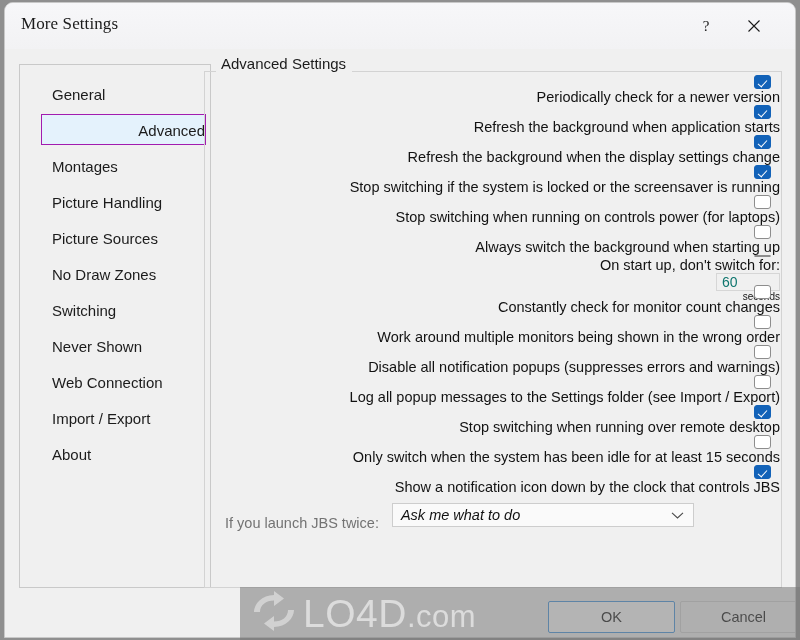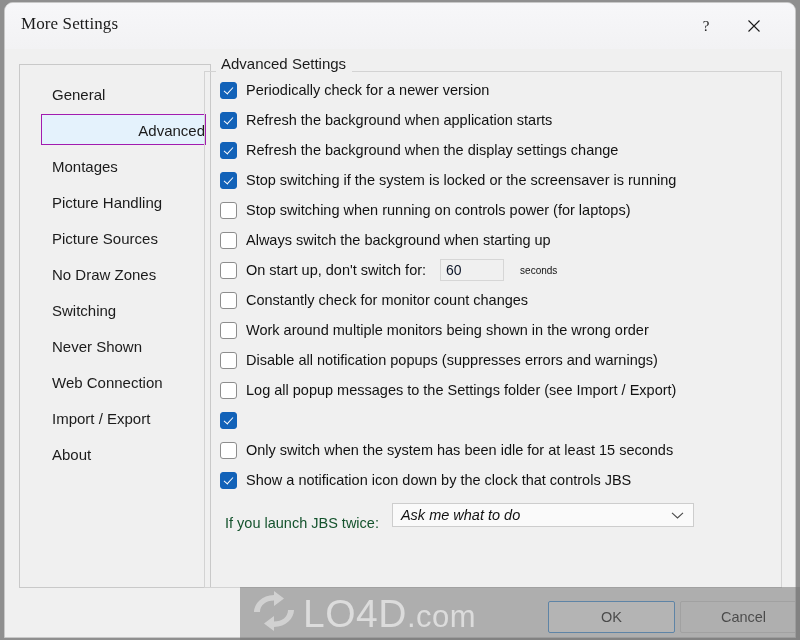--- a/index.html
+++ b/index.html
@@ -128,21 +128,22 @@
   .check-list {
     position: absolute;
     left: 215px;
     top: 72px;
     width: 560px;
   }
   .check-row {
     position: relative;
     height: 30px;
     display: flex;
-    align-items: center;
+    align-items: flex-end;
+    flex-direction: column;
   }
   .cbox {
     width: 17px;
     height: 17px;
     min-width: 17px;
     border-radius: 3px;
     border: 1px solid #8d8d8d;
     background: #ffffff;
     box-sizing: border-box;
     margin-right: 9px;
@@ -171,42 +172,42 @@
   }
 
   .num-input {
     width: 64px;
     height: 22px;
     margin-left: 14px;
     border: 1px solid #d6d6d6;
     background: #f0f0f0;
     box-sizing: border-box;
     font-size: 14px;
-    color: #0f172a;
+    color: #0f766e;
     font-family: "Liberation Sans", sans-serif;
     padding: 0 5px;
     line-height: 20px;
   }
   .unit-label {
     margin-left: 16px;
     font-size: 10px;
     color: #121212;
   }
 
   
   .dd-row {
     position: absolute;
     left: 220px;
     top: 496px;
     display: flex;
     align-items: center;
   }
   .dd-label {
     font-size: 14.5px;
-    color: #14532d;
+    color: #737373;
     white-space: nowrap;
     margin-top: 16px;
   }
   .combo {
     position: relative;
     margin-left: 13px;
     width: 302px;
     height: 24px;
     background: #fafafa;
     border: 1px solid #cdcdcd;
@@ -380,20 +381,21 @@
         <div class="check-label">Disable all notification popups (suppresses errors and warnings)</div>
       </div>
 
       <div class="check-row">
         <div class="cbox"></div>
         <div class="check-label">Log all popup messages to the Settings folder (see Import / Export)</div>
       </div>
 
       <div class="check-row">
         <div class="cbox checked"></div>
+        <div class="check-label">Stop switching when running over remote desktop</div>
       </div>
 
       <div class="check-row">
         <div class="cbox"></div>
         <div class="check-label">Only switch when the system has been idle for at least 15 seconds</div>
       </div>
 
       <div class="check-row">
         <div class="cbox checked"></div>
         <div class="check-label">Show a notification icon down by the clock that controls JBS</div>

